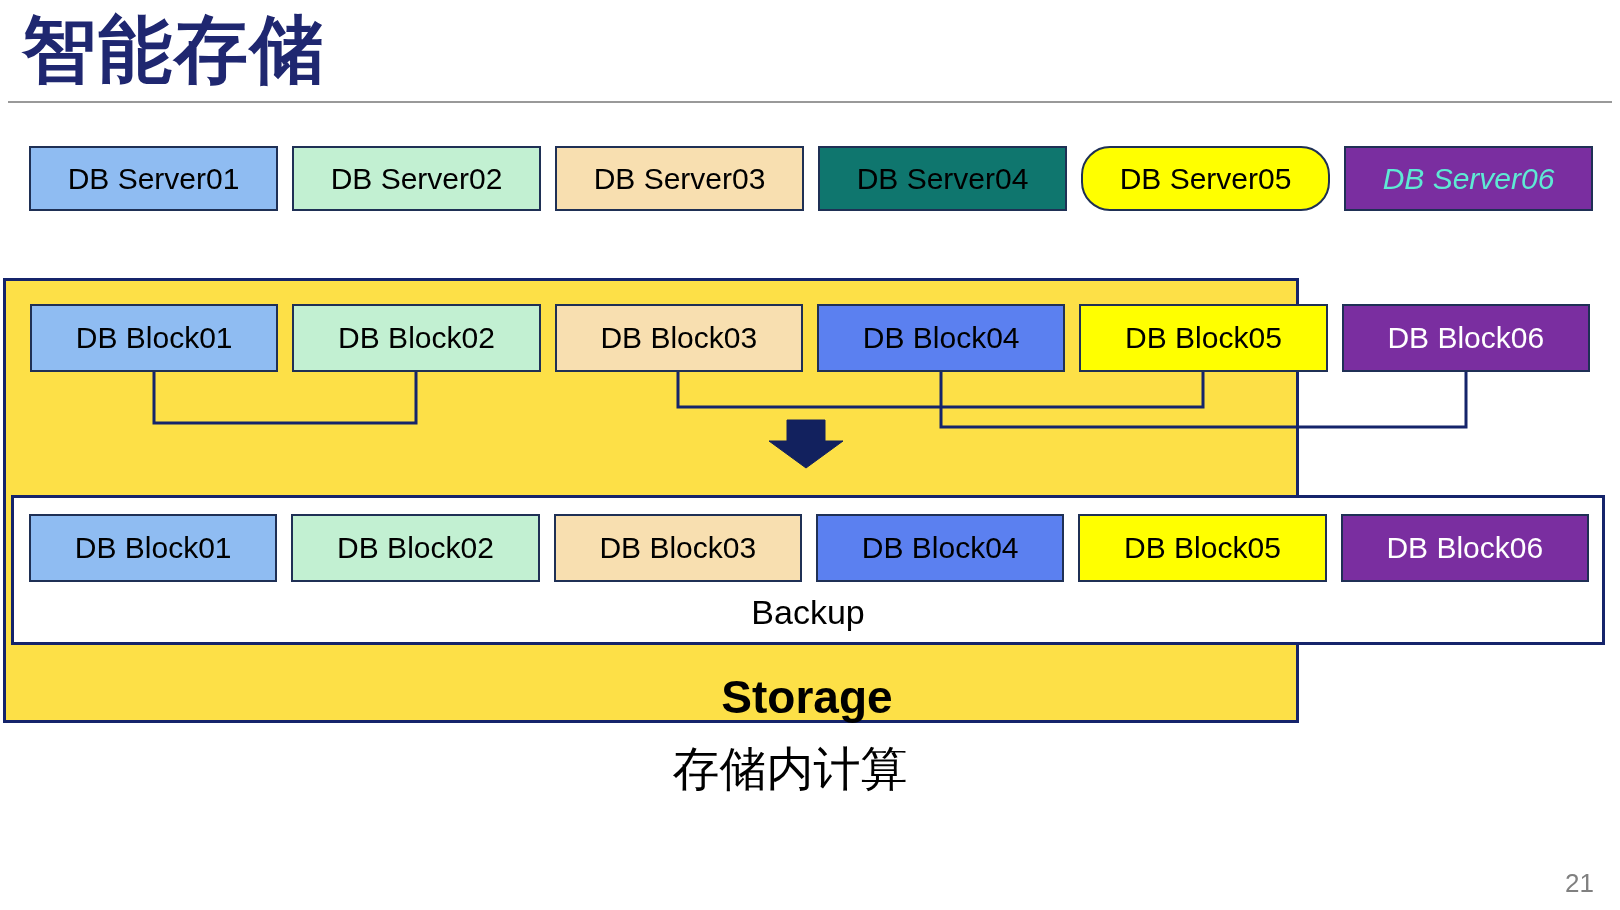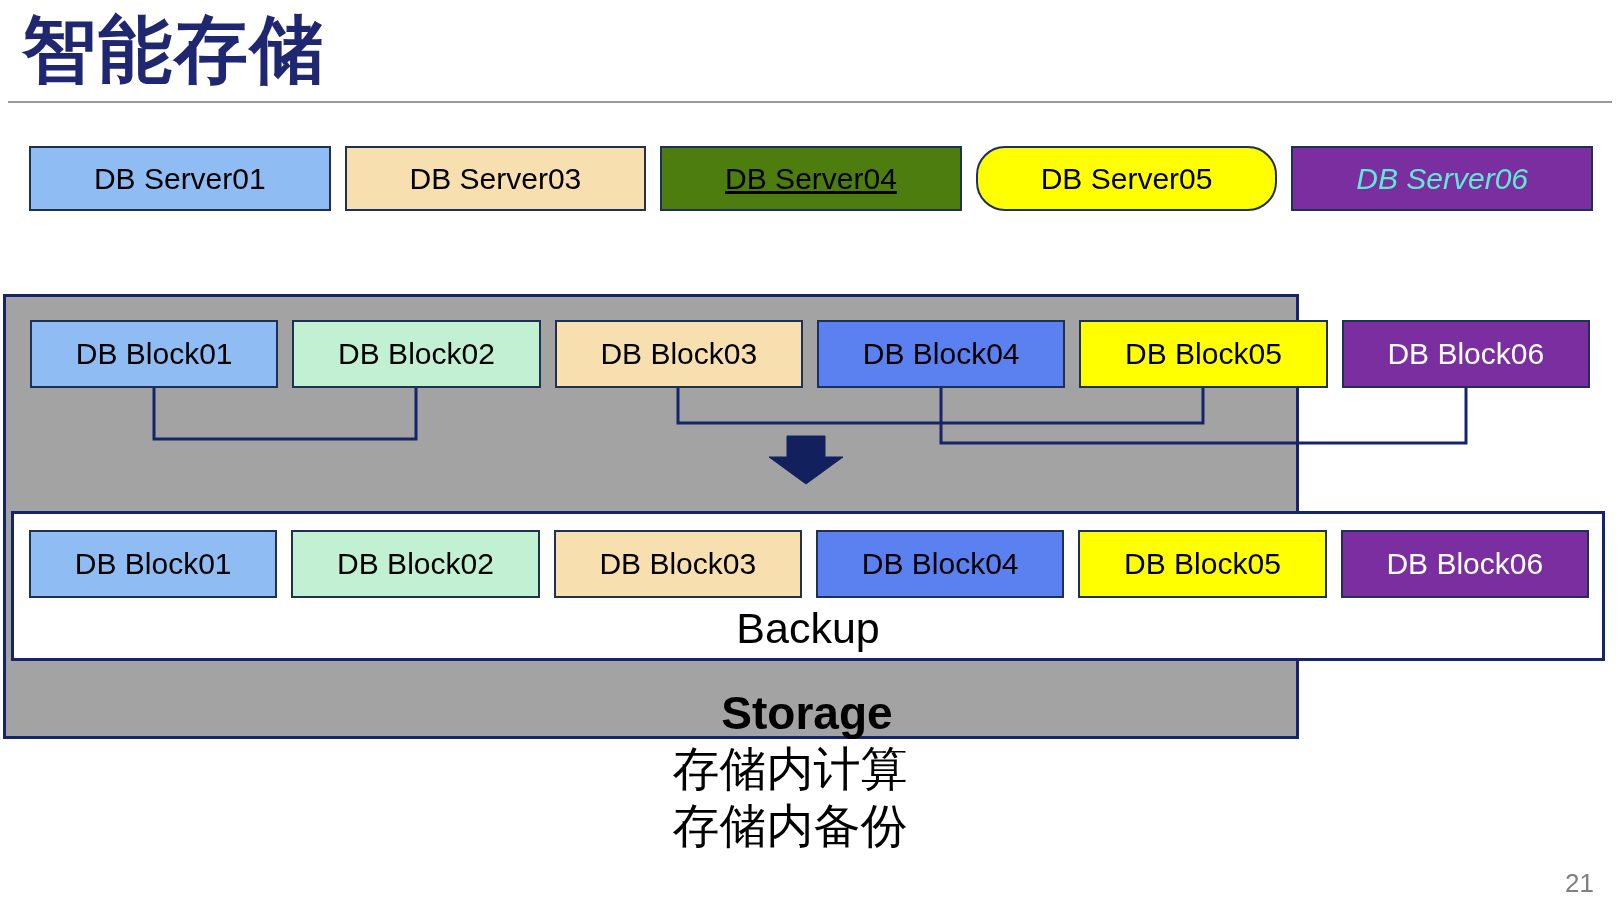--- a/index.html
+++ b/index.html
@@ -21,34 +21,34 @@
   
   .row{display:flex;gap:14px;position:absolute;}
   .box{
     flex:1;display:flex;align-items:center;justify-content:center;
     border:2px solid #1F3055;box-sizing:border-box;
     font-size:30px;color:#000;white-space:nowrap;
   }
   .server-row{left:29px;top:146px;width:1564px;height:65px;}
   
   .storage-box{
-    left:3px;top:294px;width:1296px;height:445px;
-    background:#a3a3a3;border:3px solid #15246B;box-sizing:border-box;
+    left:3px;top:278px;width:1296px;height:445px;
+    background:#fde047;border:3px solid #15246B;box-sizing:border-box;
   }
   .block-row-top{left:24px;top:23px;width:1560px;height:68px;}
   .connector-svg{left:0;top:0;width:1602px;height:439px;}
   .inner-box{
     left:5px;top:214px;width:1594px;height:150px;
     background:#ffffff;border:3px solid #15246B;box-sizing:border-box;
   }
   .block-row-bottom{left:15px;top:16px;width:1560px;height:68px;}
   .backup-label{
     left:0;top:88px;width:1588px;height:52px;
     display:flex;align-items:center;justify-content:center;
-    font-size:43px;color:#000;
+    font-size:34px;color:#000;
   }
   .storage-label{
     left:0;top:364px;width:1602px;height:72px;
     display:flex;align-items:center;justify-content:center;
     font-size:46px;font-weight:bold;color:#000;margin-top:16px;
   }
   
   .captions{
     left:0;top:740px;width:1580px;text-align:center;
     font-size:47px;line-height:57px;color:#000;
@@ -58,22 +58,23 @@
   }
 </style>
 </head>
 <body>
 
 <div class="abs slide-title">智能存储</div>
 <div class="abs divider"></div>
 
 <div class="row server-row">
   <div class="box" style="background-color: rgb(143, 188, 242); color: rgb(0, 0, 0);">DB Server01</div>
+  <div class="box" style="background-color: rgb(194, 240, 210); color: rgb(0, 0, 0);">DB Server02</div>
   <div class="box" style="background-color: rgb(248, 223, 176); color: rgb(0, 0, 0);">DB Server03</div>
-  <div class="box" style="background-color: #4d7c0f; color: rgb(0, 0, 0); text-decoration: underline;">DB Server04</div>
+  <div class="box" style="background-color: #0f766e; color: rgb(0, 0, 0);">DB Server04</div>
   <div class="box" style="background-color: rgb(255, 255, 0); color: rgb(0, 0, 0); border-radius: 29px;">DB Server05</div>
   <div class="box" style="background-color: rgb(122, 46, 160); color: #5eead4; font-style: italic;">DB Server06</div>
 </div>
 
 <div class="abs storage-box">
 
   <svg class="abs connector-svg" viewBox="0 0 1602 439" xmlns="http://www.w3.org/2000/svg">
     <polyline points="148,91 148,142 410,142 410,91" fill="none" stroke="#15246B" stroke-width="3"></polyline>
     <polyline points="672,91 672,126 1197,126 1197,91" fill="none" stroke="#15246B" stroke-width="3"></polyline>
     <polyline points="935,91 935,146 1460,146 1460,91" fill="none" stroke="#15246B" stroke-width="3"></polyline>
@@ -99,16 +100,15 @@
       <div class="box" style="background-color: rgb(122, 46, 160); color: rgb(255, 255, 255);">DB Block06</div>
     </div>
     <div class="abs backup-label">Backup</div>
   </div>
 
   <div class="abs storage-label">Storage</div>
 </div>
 
 <div class="abs captions">
   <div>存储内计算</div>
-  <div>存储内备份</div>
 </div>
 
 <div class="abs page-number">21</div>
 
 </body></html>

